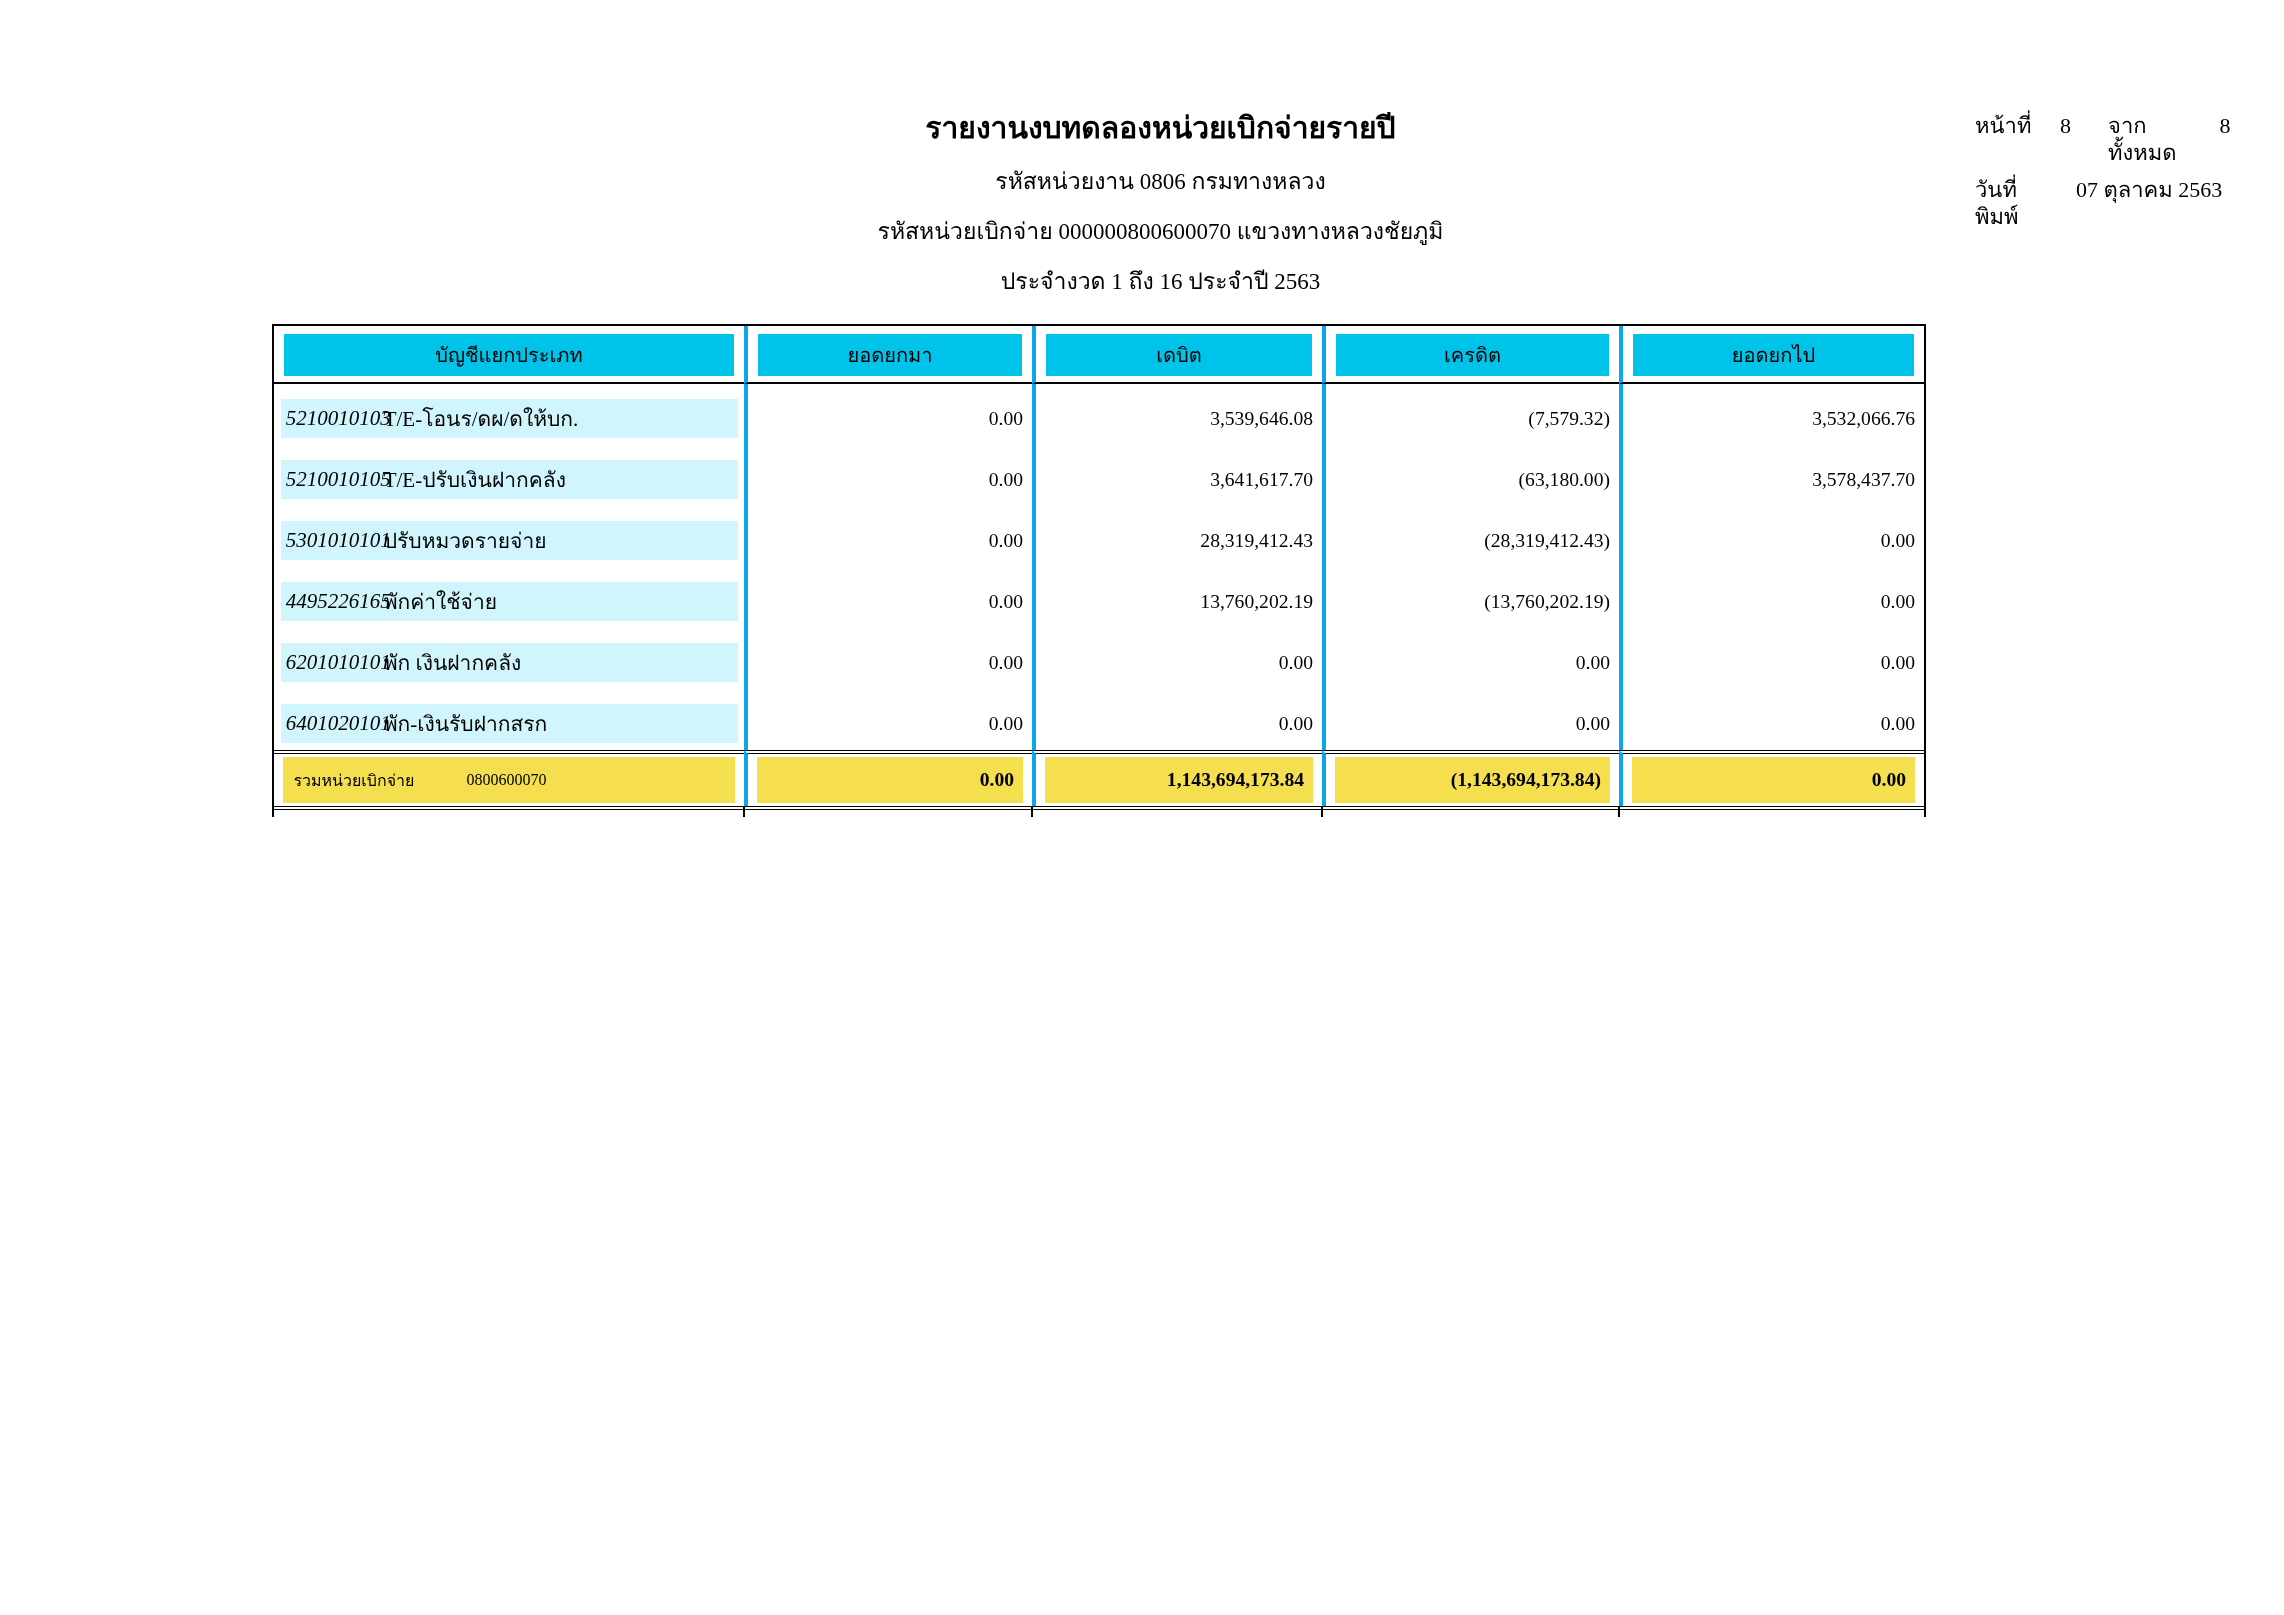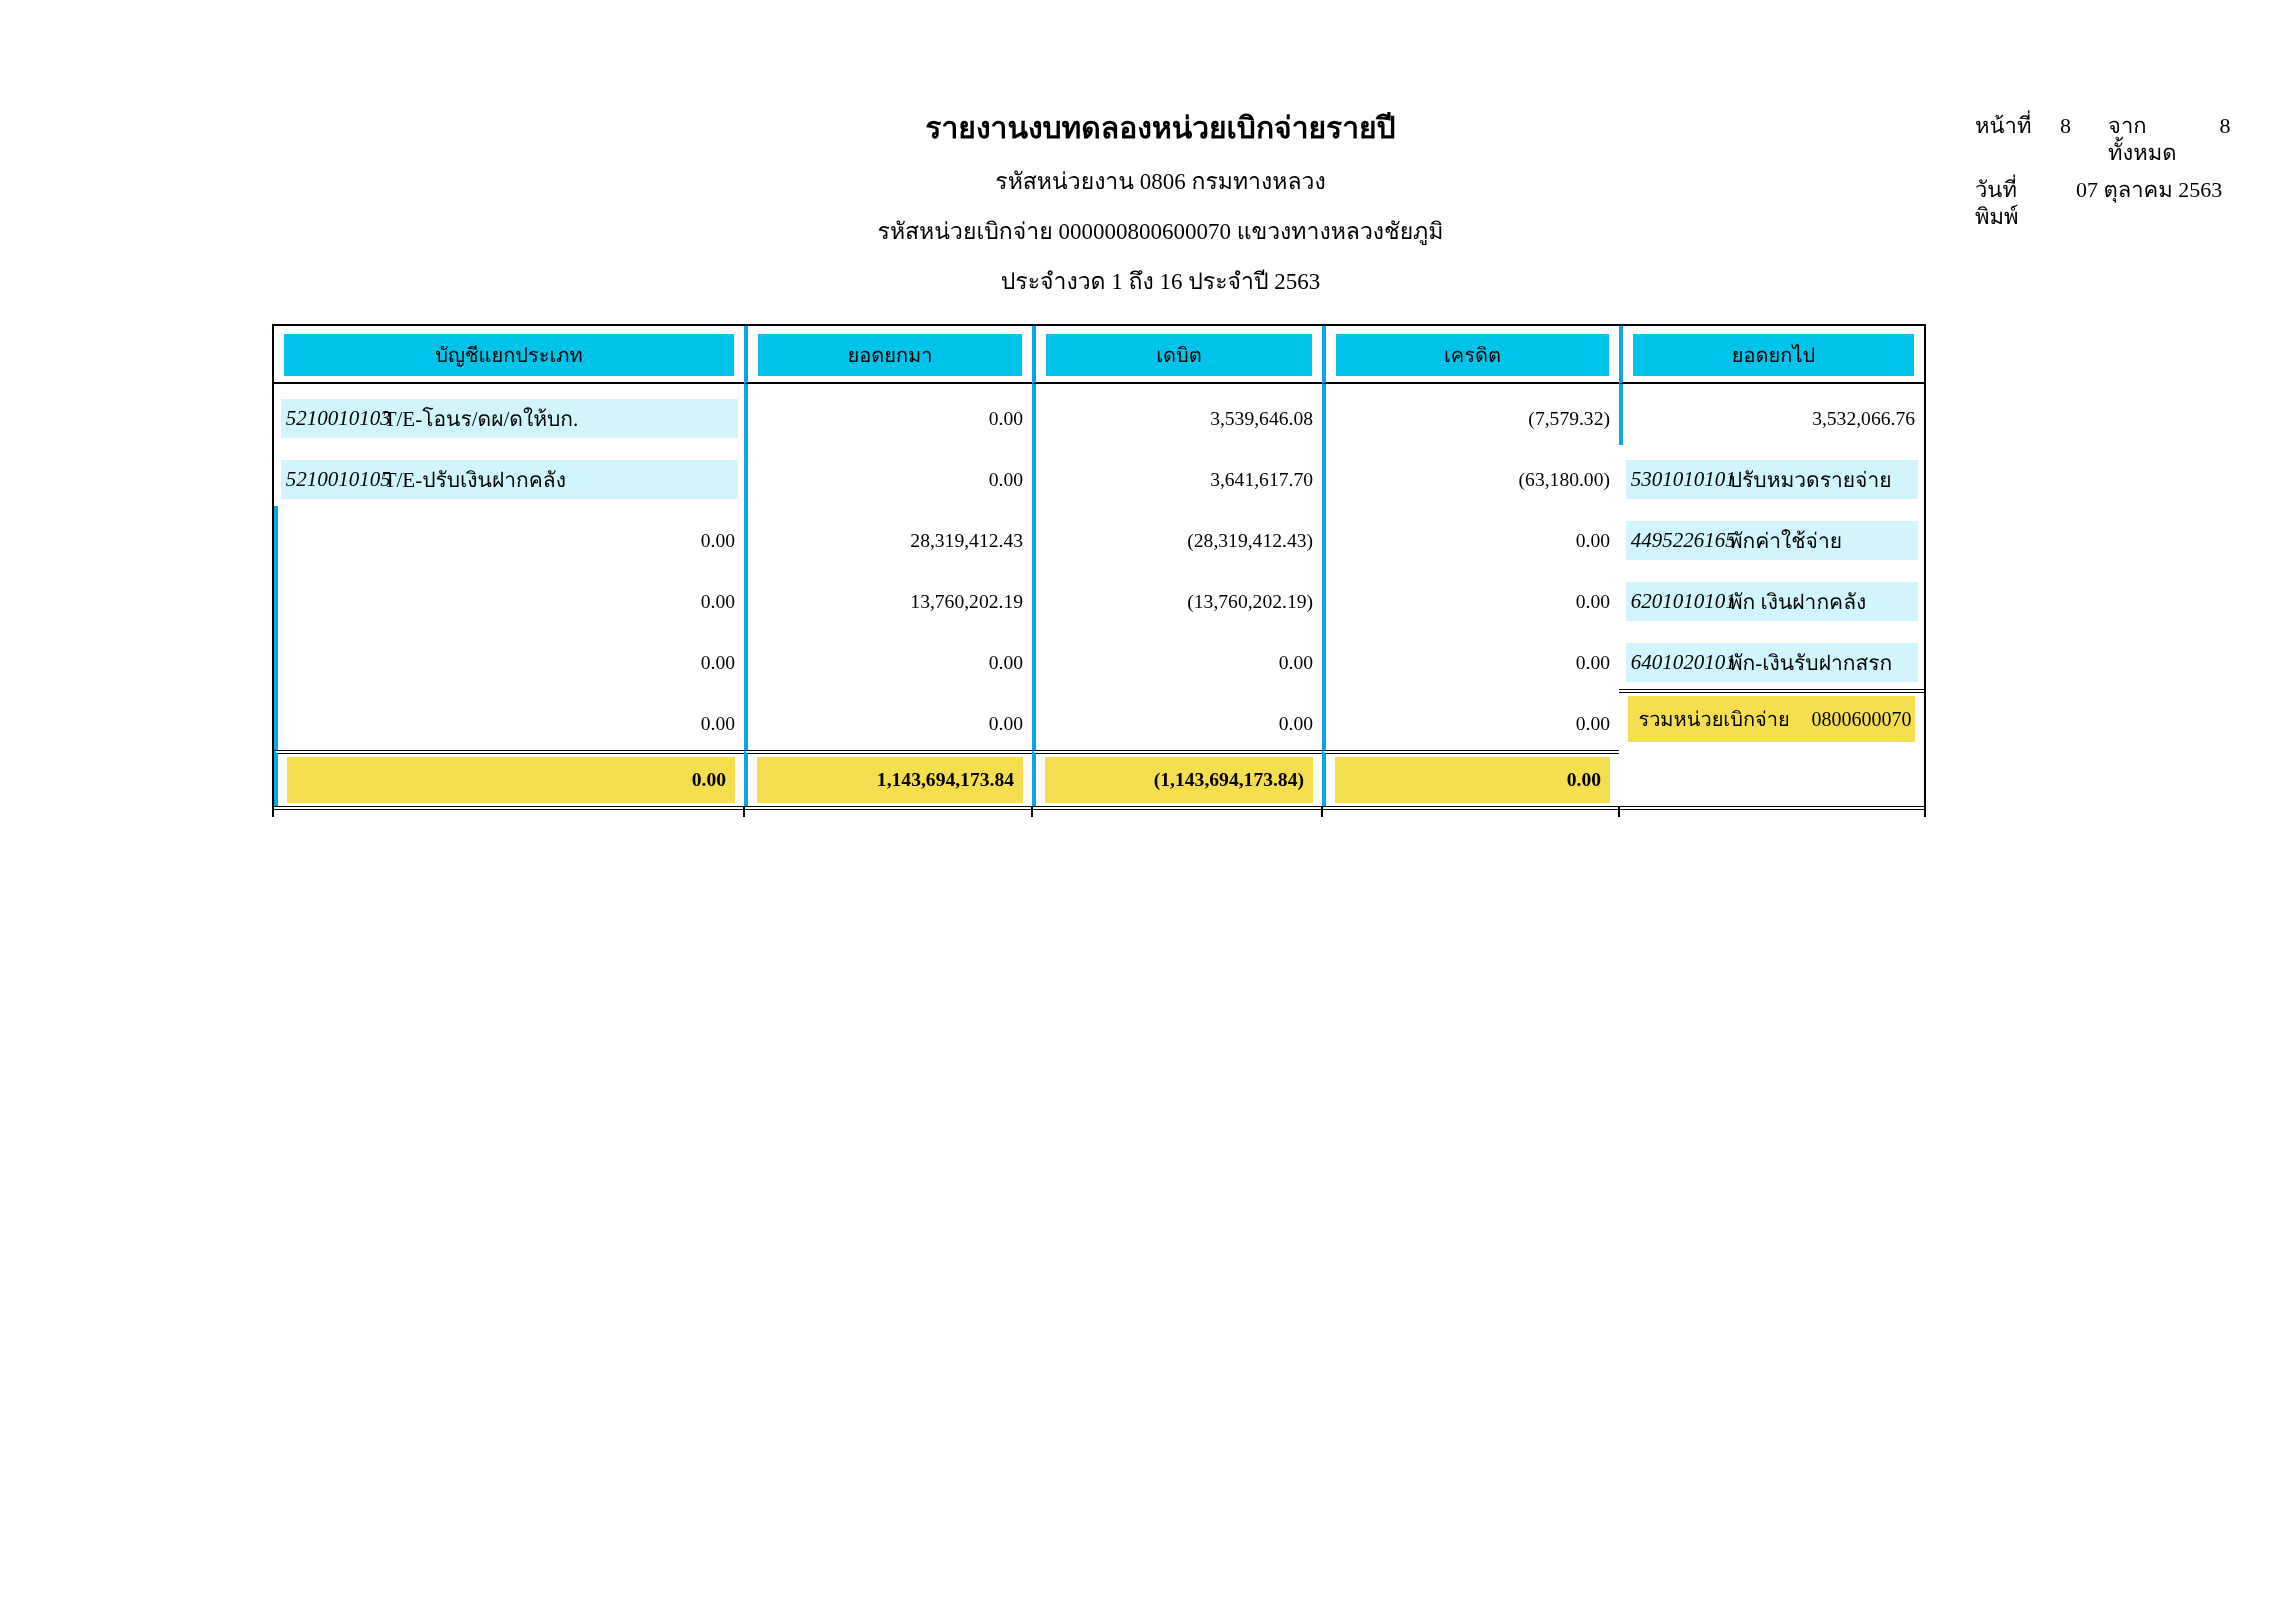--- a/index.html
+++ b/index.html
@@ -67,21 +67,21 @@
     display: flex; align-items: center; justify-content: flex-end;
     padding: 8.5px 9px 0 0; font-size: 19.6px;
   }
 
   
   .tot { border-top: 4.6px double #000; display: flex; align-items: flex-start; }
   .yband {
     flex: 1; margin: 3.3px 9px 0 9px; height: 46px;
     background: #F5DF4F;
     display: flex; align-items: center;
-    font-size: 20px; white-space: nowrap;
+    font-size: 16px; white-space: nowrap;
   }
   .yband.ynum { justify-content: flex-end; padding-right: 9px; font-weight: bold; font-size: 19.6px; }
   .tot-label { padding-left: 10.4px; display: inline-block; width: 173px; flex: none; }
   .tot-code  { display: inline-block; }
 
   
   .stub-row { position: absolute; left: 272px; top: 807px; width: 1654px; height: 11.7px; }
   .stub { position: absolute; top: 0; width: 2px; height: 9.8px; background: #000; }
   .stub.s0 { left: 0; }      .stub.s1 { left: 471px; }
   .stub.s2 { left: 759px; } .stub.s3 { left: 1049px; }
@@ -143,20 +143,21 @@
 
     <div class="cell acct">
       <div class="aband">
         <span class="acct-code">5210010105</span>
         <span class="acct-name">T/E-ปรับเงินฝากคลัง</span>
       </div>
     </div>
     <div class="cell num vline">0.00</div>
     <div class="cell num vline">3,641,617.70</div>
     <div class="cell num vline">(63,180.00)</div>
+    <div class="cell num vline">3,578,437.70</div>
 
     <div class="cell acct">
       <div class="aband">
         <span class="acct-code">5301010101</span>
         <span class="acct-name">ปรับหมวดรายจ่าย</span>
       </div>
     </div>
     <div class="cell num vline">0.00</div>
     <div class="cell num vline">28,319,412.43</div>
     <div class="cell num vline">(28,319,412.43)</div>

